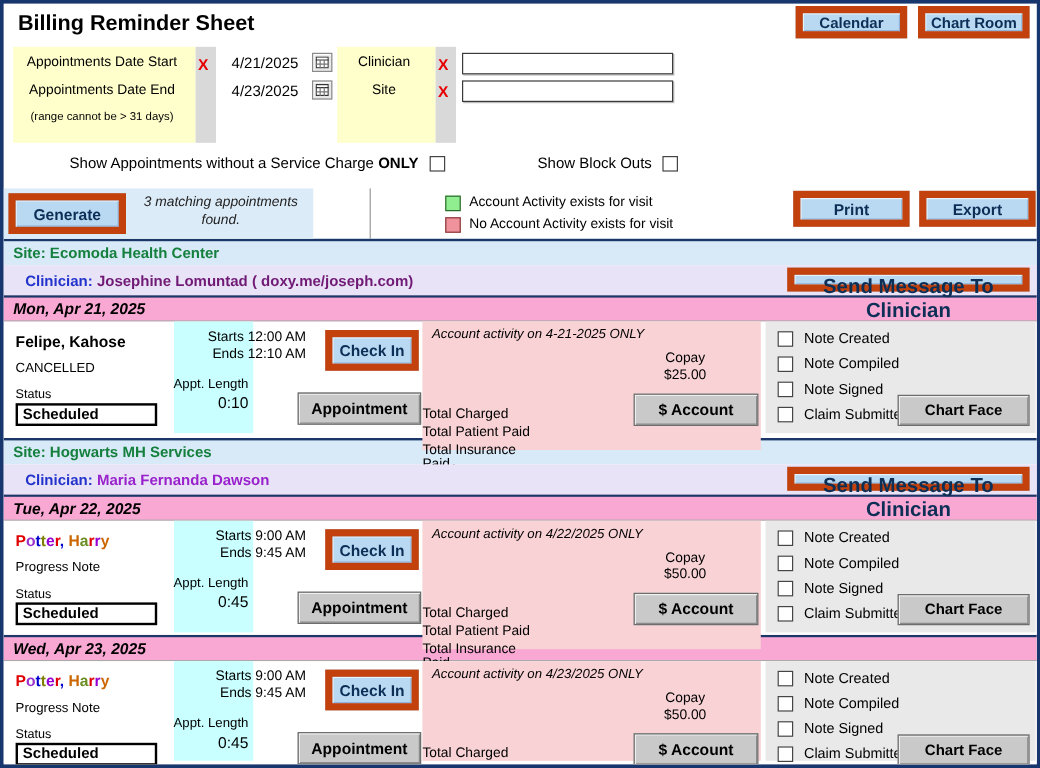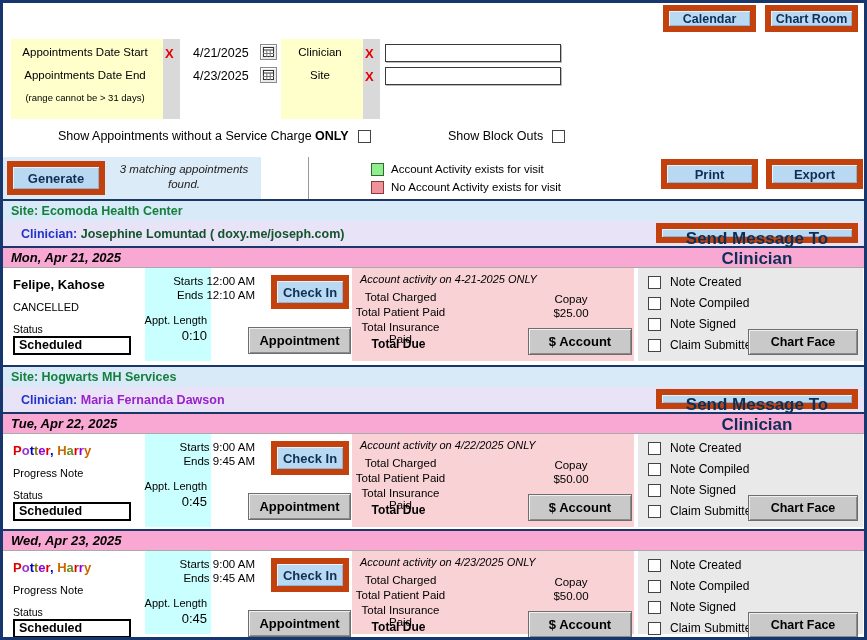--- a/index.html
+++ b/index.html
@@ -66,40 +66,41 @@
   .cyan { position:absolute; left:142px; top:0; width:66px; height:93px; background:#c9ffff; }
   .h85 .cyan, .h85 .acct, .h85 .notes { height:83px; }
   .tline { position:absolute; text-align:right; }
   .t-starts { left:130px; top:7px; width:122px; font-size:11.5px; }
   .t-ends { left:130px; top:21px; width:122px; font-size:11.5px; }
   .t-lenlbl { left:130px; top:46px; width:74px; font-size:11px; }
   .t-lenval { left:130px; top:60px; width:74px; font-size:13px; }
   .checkin { position:absolute; left:268px; top:7px; width:78px; height:34px; font-size:13px; }
   .graybtn { background:#c9c9c9; border:1px solid #6e6e6e; box-shadow:inset 1px 1px 0 #efefef, inset -1px -1px 0 #8a8a8a; color:#000; font-weight:bold; cursor:pointer; }
   .apptbtn { position:absolute; left:245px; top:59px; width:103px; height:27px; font-size:13px; }
-  .acct { position:absolute; left:349px; top:0; width:282px; height:93px; background:#f8d2d5; }
+  .acct { position:absolute; left:349px; top:0; width:282px; height:107px; background:#f8d2d5; }
   .atitle { position:absolute; left:8px; top:5px; font-size:11px; font-style:italic; }
-  .al { position:absolute; left:0; width:97px; text-align:center; font-size:11.5px; }
+  .al { position:absolute; left:0; width:97px; text-align:left; font-size:11.5px;margin-top:48px; }
   .al1 { top:23px; } .al2 { top:38px; } .al3 { top:53px; }
   .al4 { top:69px; width:93px; font-weight:bold; font-size:12px; }
   .ac { position:absolute; left:178px; width:82px; text-align:center; font-size:11.5px; }
   .ac1 { top:25px; } .ac2 { top:39px; }
   .acctbtn { position:absolute; left:176px; top:60px; width:104px; height:27px; font-size:13px; }
   .notes { position:absolute; left:635px; top:0; width:225px; height:93px; background:#e9e9e9; }
   .nrow { position:absolute; left:10px; display:flex; align-items:center; gap:9px; }
   .n1 { top:7px; } .n2 { top:28px; } .n3 { top:49px; } .n4 { top:70px; }
   .nlbl { font-size:12px; }
   .cfbtn { position:absolute; left:110px; top:61px; width:110px; height:26px; font-size:12.5px; }
 </style>
 </head>
 <body>
 
 <div class="page">
 
   <div class="hdr">
+    <div class="title">Billing Reminder Sheet</div>
     <div class="hbtns">
       <button class="bluebtn hbtn">Calendar</button>
       <button class="bluebtn hbtn">Chart Room</button>
     </div>
   </div>
 
   <div class="form-wrap">
     <div class="ypanel yp1"></div>
     <div class="gstrip gs1"></div>
     <div class="ypanel yp2"></div>
@@ -169,21 +170,21 @@
       </div>
     </div>
     <button class="bluebtn prbtn printbtn">Print</button>
     <button class="bluebtn prbtn exportbtn">Export</button>
   </div>
 
   <div class="sitebar">
     <span>Site: Ecomoda Health Center</span>
   </div>
   <div class="clinbar">
-    <span class="ctxt"><span>Clinician:</span> <span style="color: #14532d;">Josephine Lomuntad ( doxy.me/joseph.com)</span></span>
+    <span class="ctxt"><span>Clinician:</span> <span style="color: #701a75;">Josephine Lomuntad ( doxy.me/joseph.com)</span></span>
     <button class="bluebtn smbtn">Send Message To Clinician</button>
   </div>
   <div class="datehdr">
     <span>Mon, Apr 21, 2025</span>
   </div>
 
   <div class="row">
     <div class="pcol">
       <div class="pname">Felipe, Kahose</div>
       <div class="psub">CANCELLED</div>

